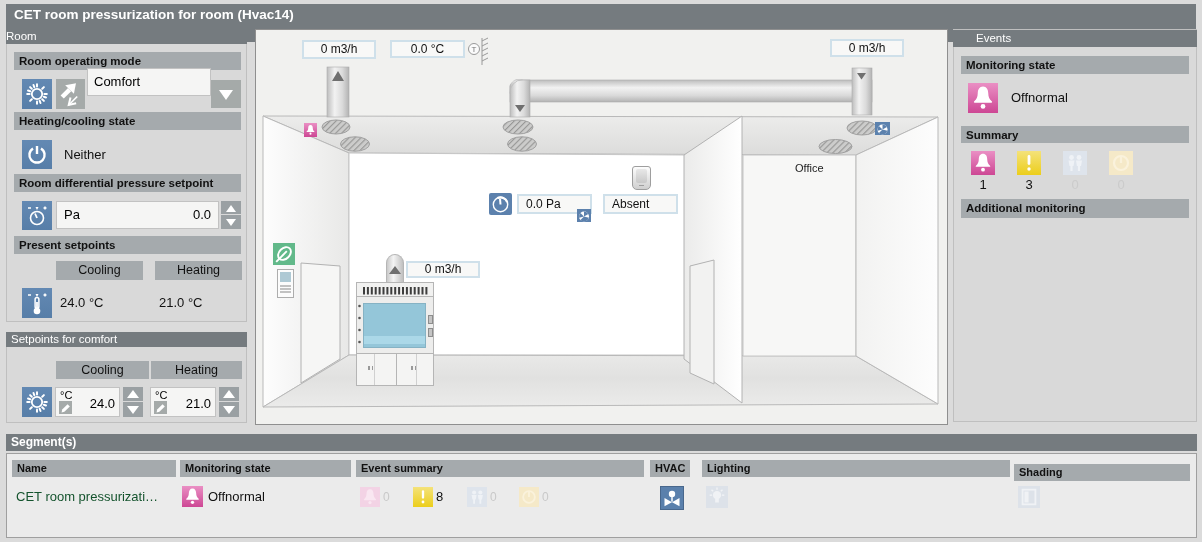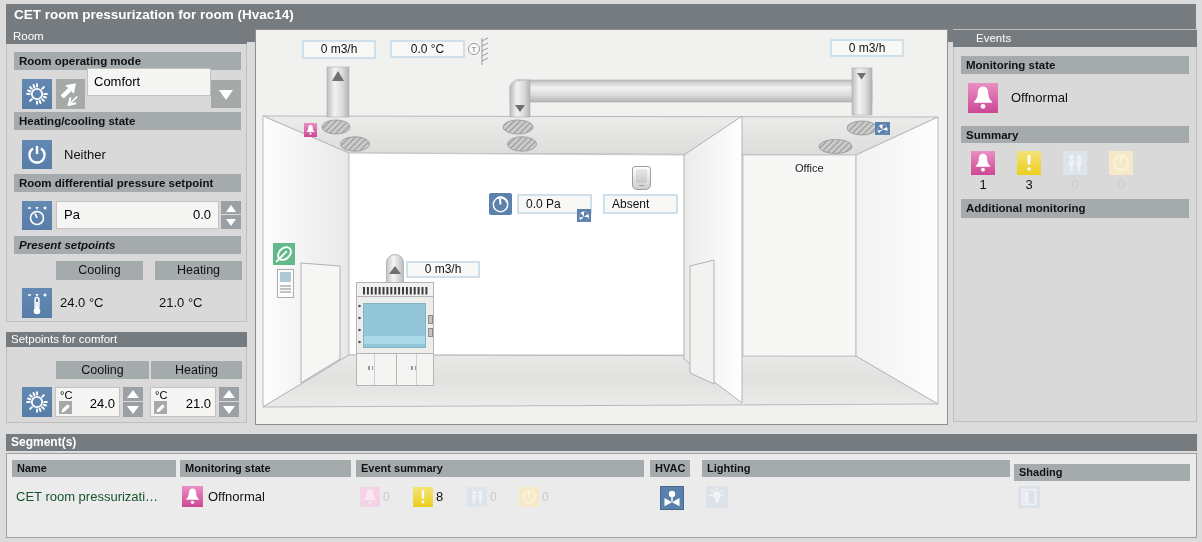--- a/index.html
+++ b/index.html
@@ -14,21 +14,21 @@
 .lblbox{background:#f8f8f7;border:2px solid #cfe0ea;box-sizing:border-box;font-size:12px;color:#111;}
 .colhdr{background:#a5aaad;color:#111;font-weight:bold;font-size:11px;line-height:17px;padding-left:5px;box-sizing:border-box;}
 </style>
 </head>
 <body>
 
 <div class="abs darkbar" style="left:6px;top:4px;width:1190px;height:38px;font-size:13.5px;font-weight:bold;line-height:21px;padding-left:8px;box-sizing:border-box;">CET room pressurization for room (Hvac14)</div>
 
 <div class="abs" style="left:6px;top:29px;width:241px;height:293px;background:#d9d9d9;border:1px solid #bfbfbf;box-sizing:border-box;"></div>
 
-<div class="abs darkbar" style="left:6px;top:29px;width:241px;height:15px;font-size:11.5px;line-height:15px;padding-left:7px;box-sizing:border-box;">Room</div>
+<div class="abs darkbar" style="left:6px;top:29px;width:241px;height:15px;font-size:11.5px;line-height:15px;padding-left:0;box-sizing:border-box;">Room</div>
 
 <div class="abs subhdr" style="left:14px;top:52px;width:227px;height:18px;">Room operating mode</div>
 
 <div class="abs bluebtn" style="left:22px;top:79px;width:30px;height:30px;">
 <svg width="30" height="30" viewBox="0 0 30 30">
       <g stroke="#fff" fill="none">
         <circle cx="15" cy="15" r="5.2" stroke-width="1.8"></circle>
         <g stroke-width="2" stroke-linecap="round">
           <line x1="15" y1="5.2" x2="15" y2="7.6"></line>
           <line x1="15" y1="22.4" x2="15" y2="24.8"></line>
@@ -101,21 +101,21 @@
 
 <div class="abs" style="left:221px;top:201px;width:20px;height:28px;">
 <div class="spin" style="position:absolute;top:0;width:20px;height:13px;"><svg width="20" height="13">
         <polygon points="10,3 15,10 5,10" fill="#fff"></polygon>
       </svg></div>
 <div class="spin" style="position:absolute;top:14px;width:20px;height:14px;"><svg width="20" height="14">
         <polygon points="5,4 15,4 10,11" fill="#fff"></polygon>
       </svg></div>
 </div>
 
-<div class="abs subhdr" style="left:14px;top:236px;width:227px;height:18px;font-style:italic;">Present setpoints</div>
+<div class="abs subhdr" style="left:14px;top:236px;width:227px;height:18px;">Present setpoints</div>
 
 <div class="abs" style="left:56px;top:261px;width:87px;height:19px;background:#a5aaad;font-size:12.5px;line-height:19px;text-align:center;color:#111;">Cooling</div>
 
 <div class="abs" style="left:155px;top:261px;width:87px;height:19px;background:#a5aaad;font-size:12.5px;line-height:19px;text-align:center;color:#111;">Heating</div>
 
 <div class="abs bluebtn" style="left:22px;top:288px;width:30px;height:30px;">
 <svg width="30" height="30" viewBox="0 0 30 30">
       <g stroke="#fff" fill="none">
         <line x1="6" y1="7" x2="9" y2="7" stroke-width="1.5"></line>
         <polygon points="13.5,6 16.5,6 15,9" fill="#fff" stroke="none"></polygon>

